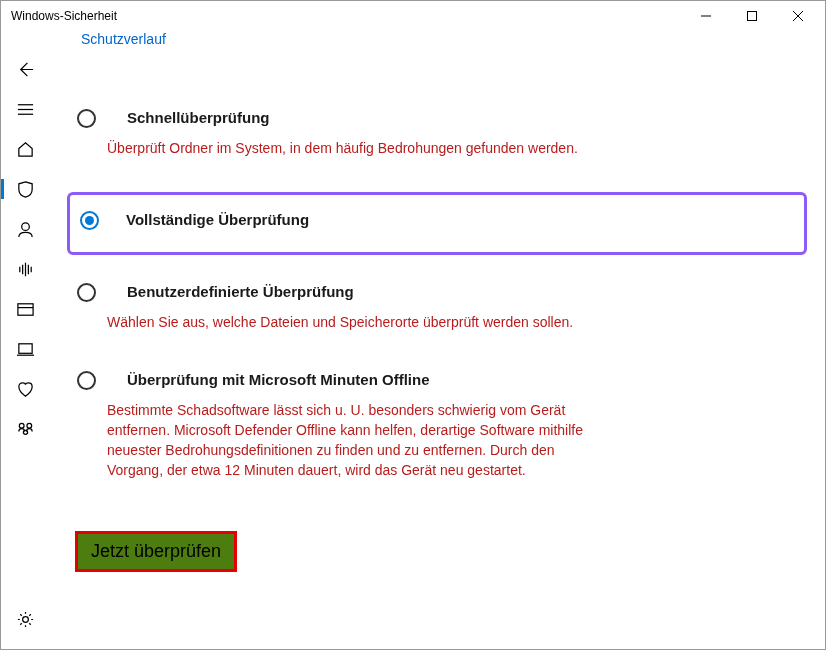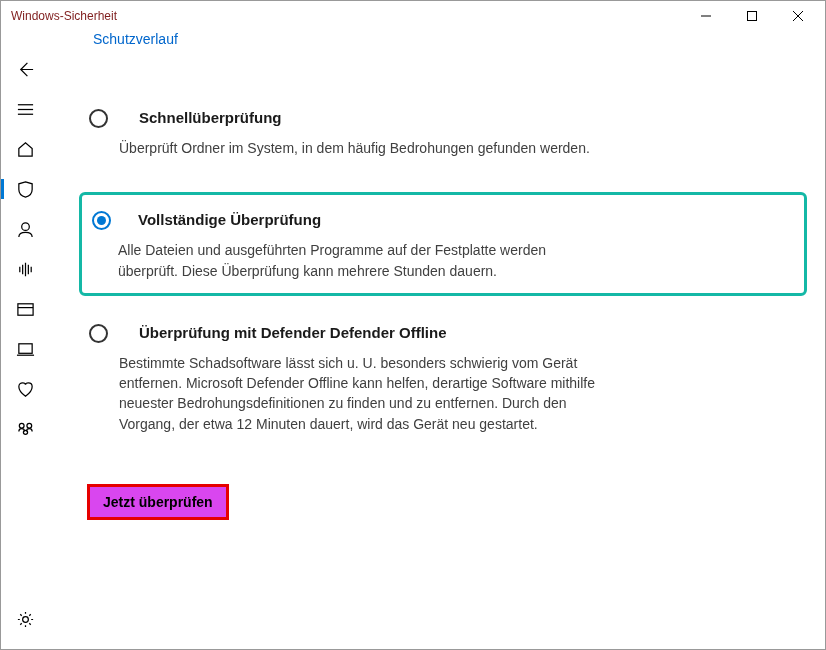--- a/index.html
+++ b/index.html
@@ -16,21 +16,21 @@
       height: 650px;
       border: 1px solid #999;
       overflow: hidden;
     }
     .titlebar {
       height: 30px;
       display: flex;
       align-items: center;
       padding: 0 4px 0 10px;
       font-size: 12px;
-      color: #7f1d1d;
+      color: #000000;
     }
     .titlebar .title {
       flex: 1;
     }
     .titlebar .window-controls {
       display: flex;
     }
     .titlebar .ctrl {
       width: 46px;
       height: 30px;
@@ -39,21 +39,20 @@
       justify-content: center;
       cursor: pointer;
     }
     .titlebar svg {
       width: 10px;
       height: 10px;
     }
     .app-body {
       display: flex;
       height: calc(100% - 30px);
-      gap: 12px;
     }
     .sidebar {
       width: 48px;
       background: #fff;
       display: flex;
       flex-direction: column;
       align-items: center;
       padding-top: 18px;
       position: relative;
     }
@@ -135,49 +134,48 @@
       flex: 1;
       max-width: 480px;
     }
     .radio-title {
       font-weight: 600;
       font-size: 15px;
       margin-bottom: 12px;
       margin-left: 20px;
     }
     .radio-desc {
-      color: #404040;
+      color: #b91c1c;
       font-size: 14px;
       line-height: 1.45;
     }
     .highlight-box {
-      border: 3px solid #14b8a6;
+      border: 3px solid #8b5cf6;
       border-radius: 6px;
       padding: 12px 22px 8px 6px;
       margin-left: -10px;
       margin-right: -10px;
       margin-bottom: 24px;
     }
     .highlight-box .radio-option {
       margin-bottom: 0;
     }
     .highlight-box .radio-wrap {
       padding-left: 4px;
     }
     .action-btn {
       display: inline-block;
-      background: #d946ef;
+      background: #4d7c0f;
       border: none;
       padding: 8px 14px;
-      font-size: 14px;
+      font-size: 18px;
       cursor: pointer;
       margin-top: 18px;
       outline: 3px solid #e60000;
       outline-offset: -1px;
-      font-weight: bold;
     }
   </style>
 </head>
 <body>
 
 <div class="titlebar">
   <span class="title">Windows-Sicherheit</span>
   <div class="window-controls">
     <div class="ctrl">
       <svg viewBox="0 0 10 10">
@@ -283,32 +281,40 @@
         </div>
       </div>
 
       <div class="highlight-box">
         <div class="radio-option">
           <div class="radio-wrap">
               <div class="radio-circle selected"></div>
             </div>
           <div class="radio-content">
             <div class="radio-title">Vollständige Überprüfung</div>
-            <div class="radio-desc">Alle Dateien und ausgeführten Programme auf der Festplatte werden überprüft. Diese Überprüfung kann mehrere Stunden dauern.</div>
           </div>
         </div>
       </div>
-
 
       <div class="radio-option">
         <div class="radio-wrap">
             <div class="radio-circle"></div>
           </div>
         <div class="radio-content">
-          <div class="radio-title">Überprüfung mit Defender Defender Offline</div>
+          <div class="radio-title">Benutzerdefinierte Überprüfung</div>
+          <div class="radio-desc">Wählen Sie aus, welche Dateien und Speicherorte überprüft werden sollen.</div>
+        </div>
+      </div>
+
+      <div class="radio-option">
+        <div class="radio-wrap">
+            <div class="radio-circle"></div>
+          </div>
+        <div class="radio-content">
+          <div class="radio-title">Überprüfung mit Microsoft Minuten Offline</div>
           <div class="radio-desc">Bestimmte Schadsoftware lässt sich u. U. besonders schwierig vom Gerät entfernen. Microsoft Defender Offline kann helfen, derartige Software mithilfe neuester Bedrohungsdefinitionen zu finden und zu entfernen. Durch den Vorgang, der etwa 12 Minuten dauert, wird das Gerät neu gestartet.</div>
         </div>
       </div>
 
       <button class="action-btn">Jetzt überprüfen</button>
 
     </div>
   </div>
 </div>
 

